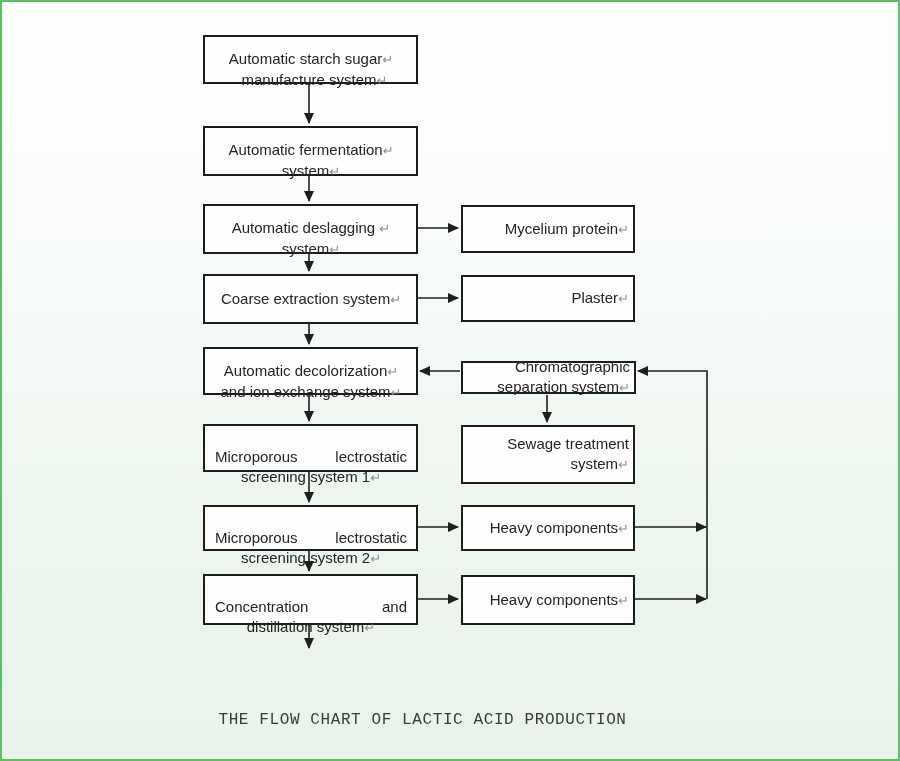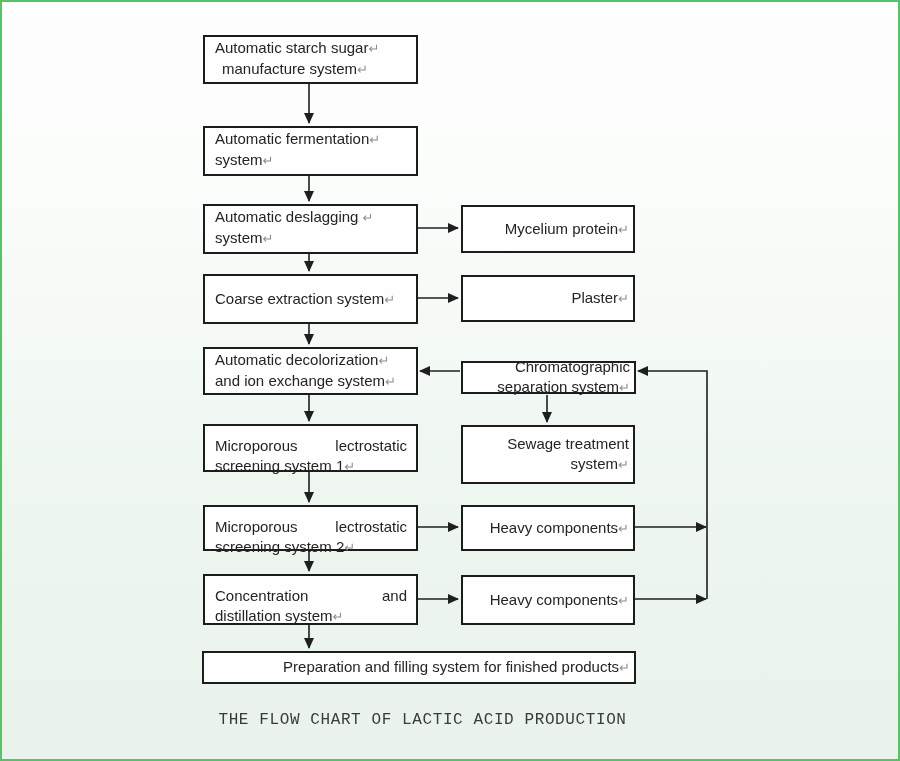--- a/index.html
+++ b/index.html
@@ -16,21 +16,21 @@
     position:absolute;
     box-sizing:border-box;
     border:2px solid #1c1c1c;
     background:#fefefe;
     color:#242424;
     font-size:15px;
     line-height:20px;
     display:flex;
     flex-direction:column;
   }
-  .node.left{padding:1px 9px 0 10px;justify-content:flex-start;text-align:left;}
+  .node.left{padding:12px 9px 0 10px;justify-content:flex-start;text-align:left;align-items:center;}
   .node.left.vcenter{justify-content:center;padding-top:0;}
   .node.center{align-items:flex-end;justify-content:center;text-align:center;padding:0 4px;}
   .jrow{display:flex;justify-content:space-between;width:100%;margin-top:9px;}
   .indent1{padding-left:7px;}
   .ret{color:#8e8e8e;font-size:13px;}
   .arrows{position:absolute;left:0;top:0;width:896px;height:757px;pointer-events:none;}
   .caption{
     position:absolute;left:4px;top:709px;width:833px;
     text-align:center;
     font-family:Liberation Mono, monospace;
@@ -136,19 +136,16 @@
   </div>
 
   <div class="node center" style="left:459px;top:503px;width:174px;height:46px">
     <div class="txt">Heavy components<span class="ret">↵</span></div>
   </div>
 
   <div class="node center" style="left:459px;top:573px;width:174px;height:50px">
     <div class="txt">Heavy components<span class="ret">↵</span></div>
   </div>
 
-  <div class="node center" style="left:200px;top:649px;width:434px;height:33px">
-    <div class="txt">Preparation and filling system for finished products<span class="ret">↵</span></div>
-  </div>
 
   <div class="caption">THE FLOW CHART OF LACTIC ACID PRODUCTION</div>
 
 </div>
 
 </body></html>

